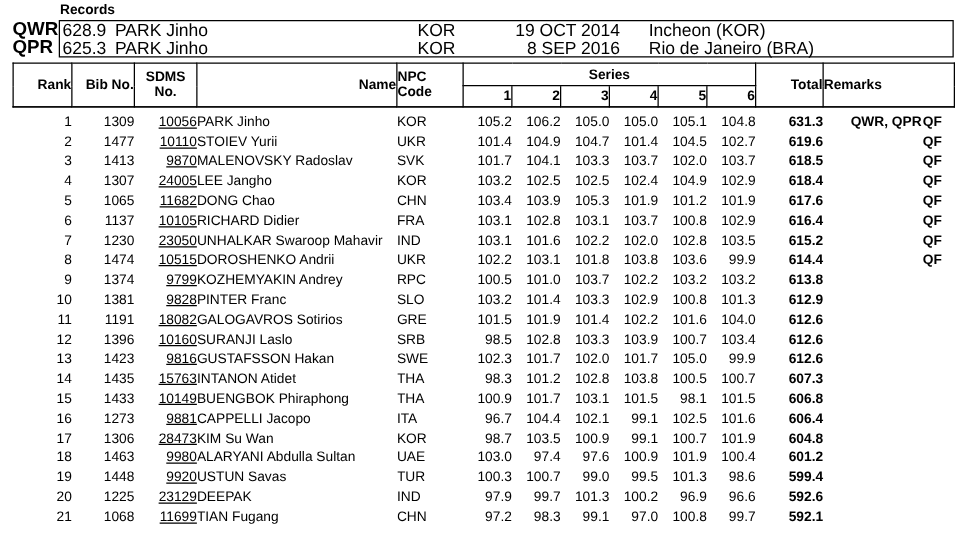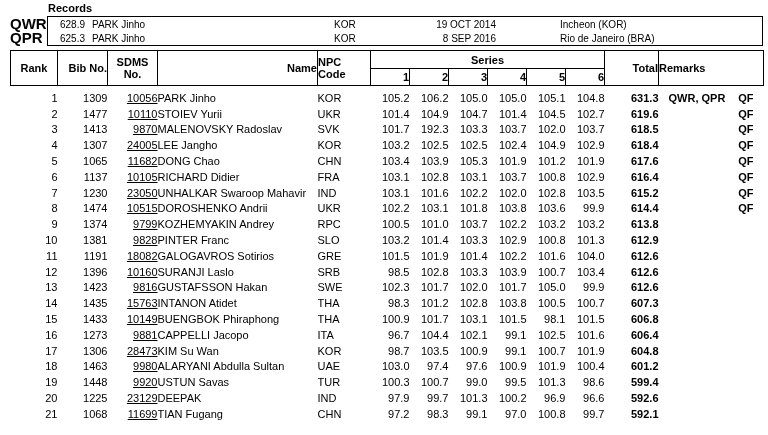--- a/index.html
+++ b/index.html
@@ -24,44 +24,44 @@
     font-size:15px; font-weight:bold;
   }
   .rec-box {
     position:absolute; left:47px; top:16px;
     width:714px; height:28px;
     border:1px solid #000;
     box-sizing:content-box;
   }
   .rec-row {
     display:flex; align-items:center;
-    height:14px; font-size:10px; white-space:nowrap;
+    height:14px; font-size:14px; white-space:nowrap;
   }
   .rec-score { width:37px; text-align:right; }
   .rec-name  { width:242px; margin-left:7px; }
   .rec-npc   { width:62px; }
   .rec-date  { width:100px; text-align:right; }
-  .rec-loc   { margin-left:64px; flex:1; }
+  .rec-loc   { margin-left:23px; flex:1; }
 
   
   table.results {
     position:absolute; left:10px; top:50px;
     width:753px;
     border-collapse:collapse; table-layout:fixed;
   }
   table.results thead th {
     border:1px solid #000;
     font-size:11px; font-weight:bold;
     padding:0; background:#fff;
     vertical-align:middle;
   }
   tr.h-top th { height:17px; }
   tr.h-sub th { height:16px; }
 
-  th.h-rank   { text-align:center;border-radius:17px; }
+  th.h-rank   { text-align:right;border-radius:17px; }
   th.h-bib    { text-align:right; padding-right:12px; }
   th.h-sdms   { text-align:center; padding-right:8px; }
   th.h-name   { text-align:right;  padding-left:3px; }
   th.h-npc    { text-align:left;  padding-left:8px; }
   th.h-series { text-align:center;margin-top:19px; }
   th.h-snum   { text-align:right; padding-right:7px; }
   th.h-total  { text-align:right; padding-right:6px; }
   th.h-remarks{ text-align:left;  padding-left:9px; }
 
   table.results tbody td {
@@ -73,21 +73,21 @@
 
   td.td-rank   { text-align:right; padding-right:11px; }
   td.td-bib    { text-align:right; padding-right:14px; }
   td.td-sdms   { text-align:right; padding-right:9px;text-decoration:underline; }
   td.td-name   { text-align:left;  padding-left:3px; }
   td.td-npc    { text-align:left;  padding-left:8px; }
   td.td-series { text-align:right; padding-right:6px; }
   td.td-total  { text-align:right; padding-right:7px; font-weight:bold; }
   td.td-remarks .rm-wrap {
     display:flex; justify-content:space-between;
-    padding-left:10px; padding-right:10px;
+    padding-left:22px; padding-right:10px;
     font-weight:bold;
   }
 </style>
 </head>
 <body>
 
 <div class="records-title">Records</div>
 
 <div class="rec-labels" id="rec-labels">
     <div class="rec-label">QWR</div>
@@ -188,21 +188,21 @@
           </div>
         </td>
       </tr>
       <tr>
         <td class="td-rank">3</td>
         <td class="td-bib">1413</td>
         <td class="td-sdms">9870</td>
         <td class="td-name">MALENOVSKY Radoslav</td>
         <td class="td-npc">SVK</td>
         <td class="td-series">101.7</td>
-        <td class="td-series">192.3</td>
+        <td class="td-series">104.1</td>
         <td class="td-series">103.3</td>
         <td class="td-series">103.7</td>
         <td class="td-series">102.0</td>
         <td class="td-series">103.7</td>
         <td class="td-total">618.5</td>
         <td class="td-remarks">
           <div class="rm-wrap">
             <span class="rm-main"></span>
             <span class="rm-qf">QF</span>
           </div>

